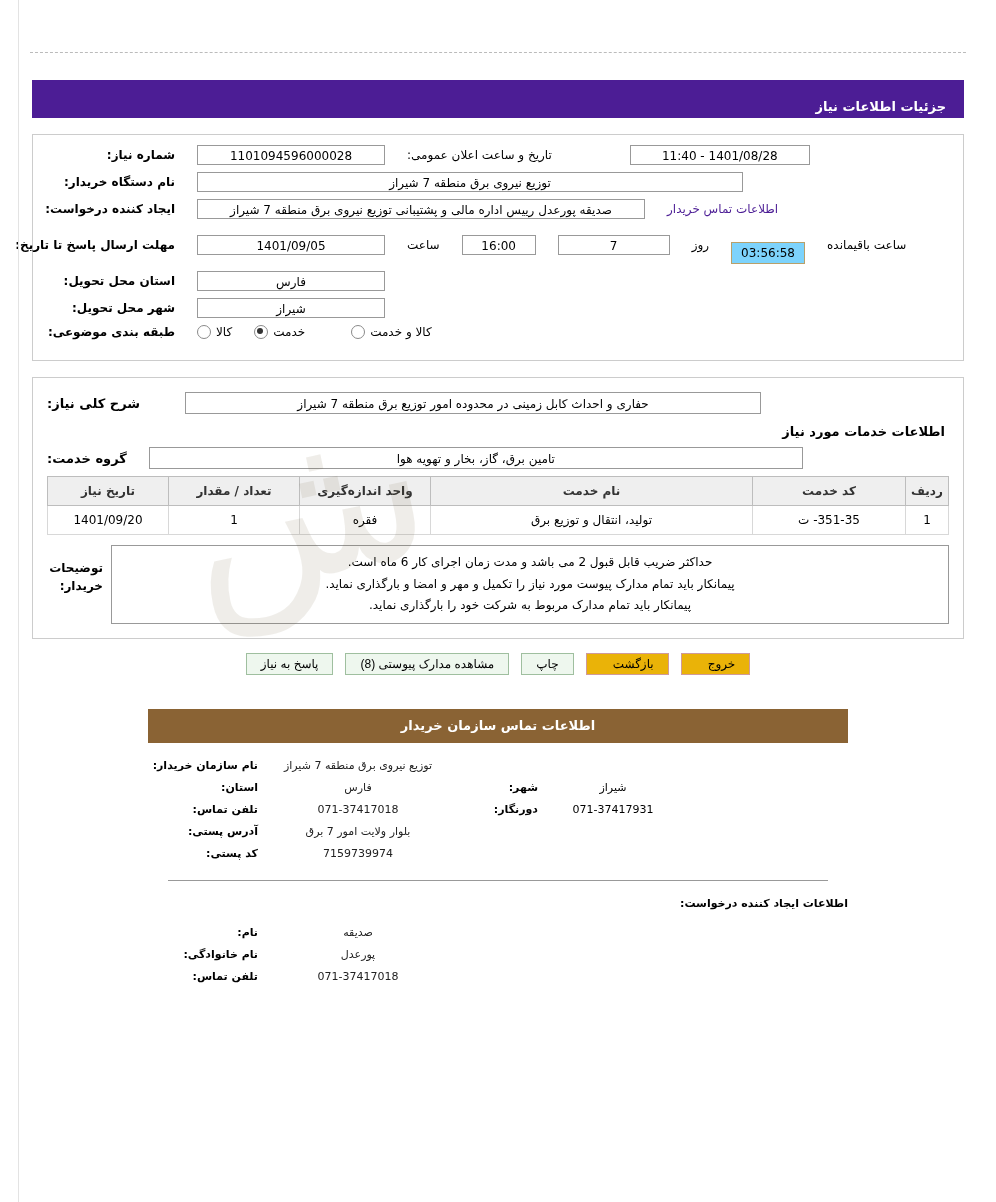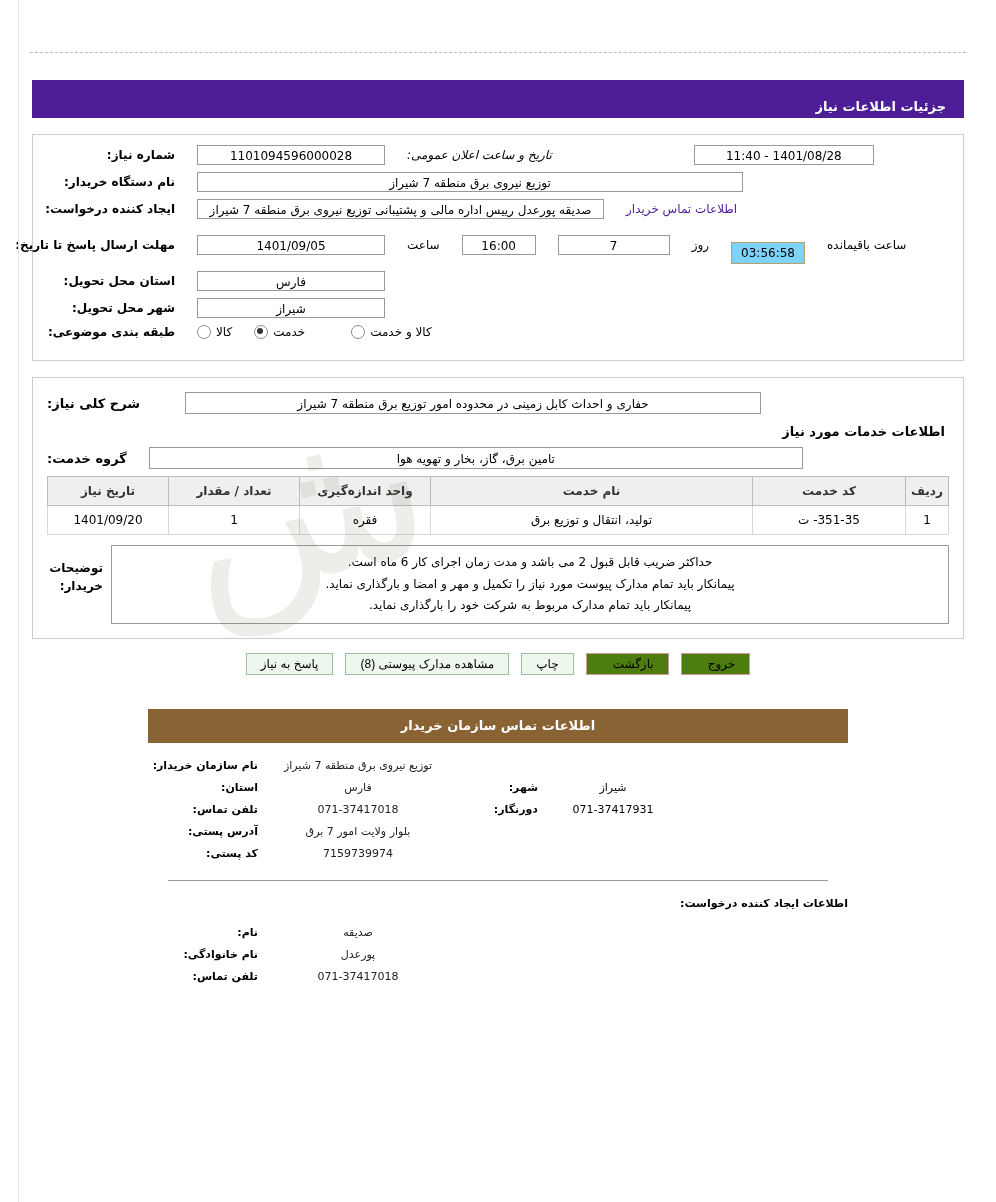--- a/index.html
+++ b/index.html
@@ -222,21 +222,21 @@
     font-size: 12px;
     height: 22px;
     line-height: 20px;
     padding: 0 14px;
     text-align: center;
     cursor: pointer;
     box-sizing: border-box;
   }
   .btn.red {
     border: 1px solid #cf9a9a;
-    background: #4d7c0f;
+    background: #eab308;
     padding-left: 26px;
   }
   .contact-header {
     margin: 34px auto 0 auto;
     width: 700px;
     background: #8a6334;
     color: #fff;
     height: 34px;
     line-height: 34px;
     font-weight: bold;
@@ -321,32 +321,32 @@
 
   <div class="section-header">
     <span>جزئیات  اطلاعات نیاز</span>
   </div>
 
   <div class="panel">
 
     <div class="row">
       <span class="lbl w130">شماره نیاز:</span>
       <span class="box num">1101094596000028</span>
-      <span class="inline-lbl" style="margin-right:120px;font-style:italic;">تاریخ و ساعت اعلان عمومی:</span>
+      <span class="inline-lbl" style="margin-right:56px;">تاریخ و ساعت اعلان عمومی:</span>
       <span class="box" style="width:180px;">1401/08/28 - 11:40</span>
     </div>
 
     <div class="row">
       <span class="lbl w130">نام دستگاه خریدار:</span>
       <span class="box" style="width:546px;">توزیع نیروی برق منطقه 7 شیراز</span>
     </div>
 
     <div class="row">
       <span class="lbl w130">ایجاد کننده درخواست:</span>
-      <span class="box" style="width:407px;">صدیقه پورعدل رییس اداره مالی و پشتیبانی توزیع نیروی برق منطقه 7 شیراز</span>
+      <span class="box" style="width:448px;">صدیقه پورعدل رییس اداره مالی و پشتیبانی توزیع نیروی برق منطقه 7 شیراز</span>
       <a class="link" href="#">اطلاعات تماس خریدار</a>
     </div>
 
     <div class="row">
       <span class="lbl w130">مهلت ارسال پاسخ تا تاریخ:</span>
       <span class="box" style="width:188px;">1401/09/05</span>
       <span class="inline-lbl">ساعت</span>
       <span class="box" style="width:74px;">16:00</span>
       <span class="box" style="width:112px;">7</span>
       <span class="inline-lbl">روز</span>

